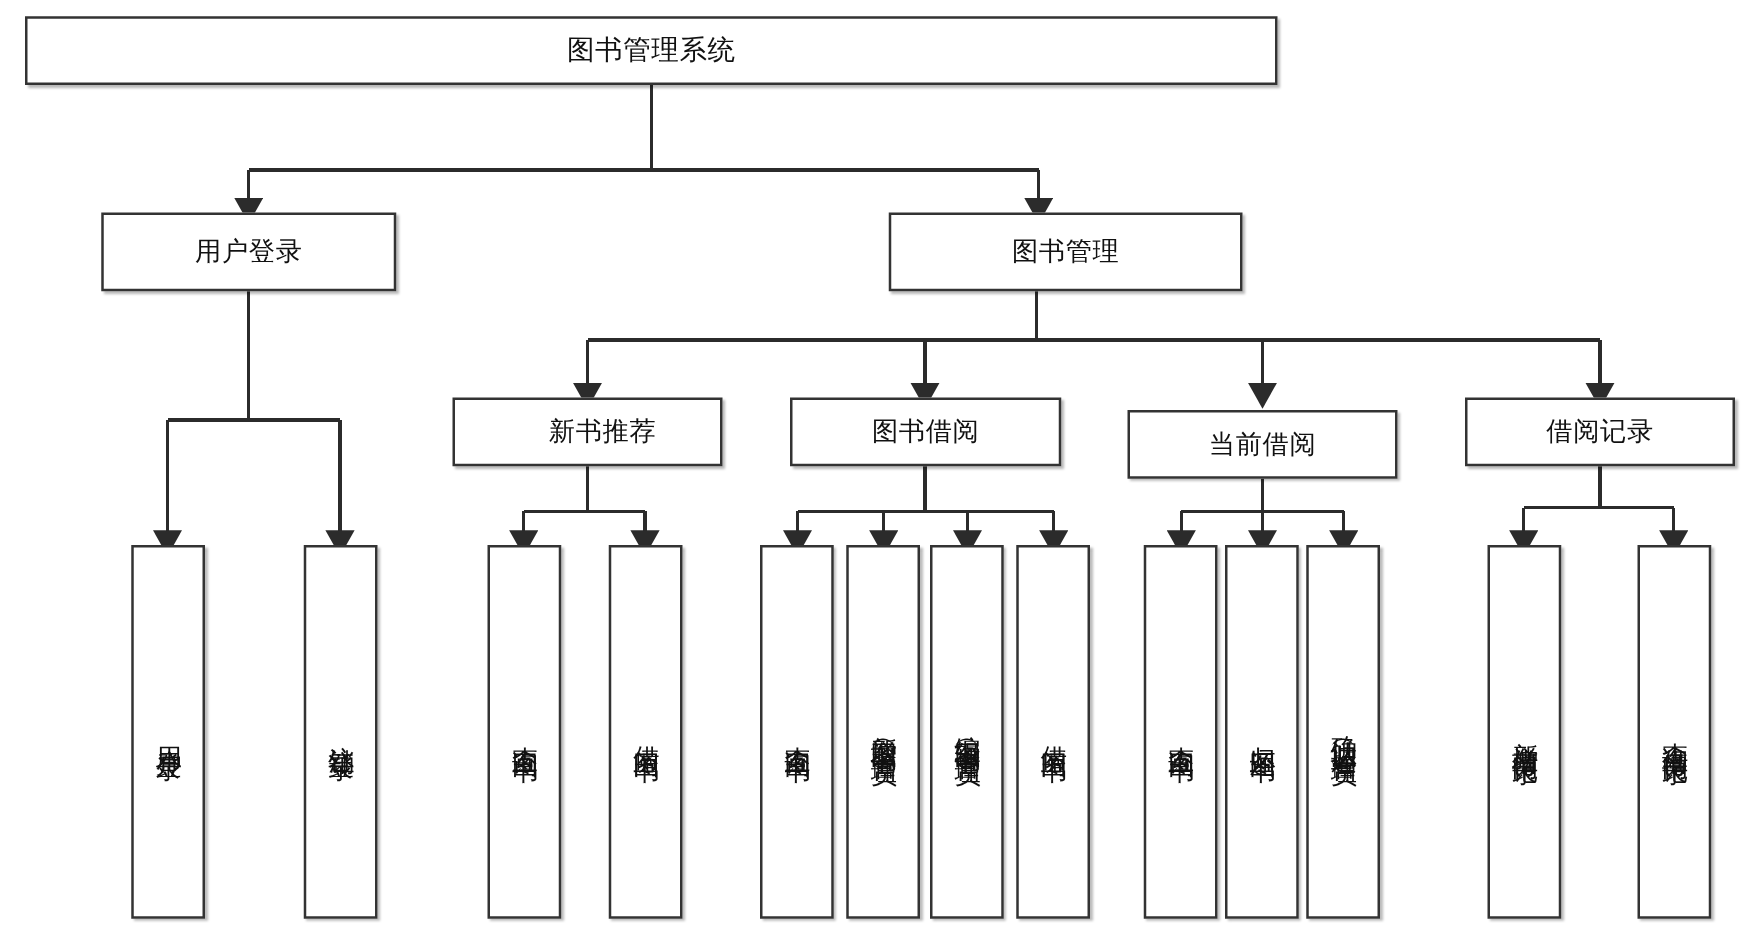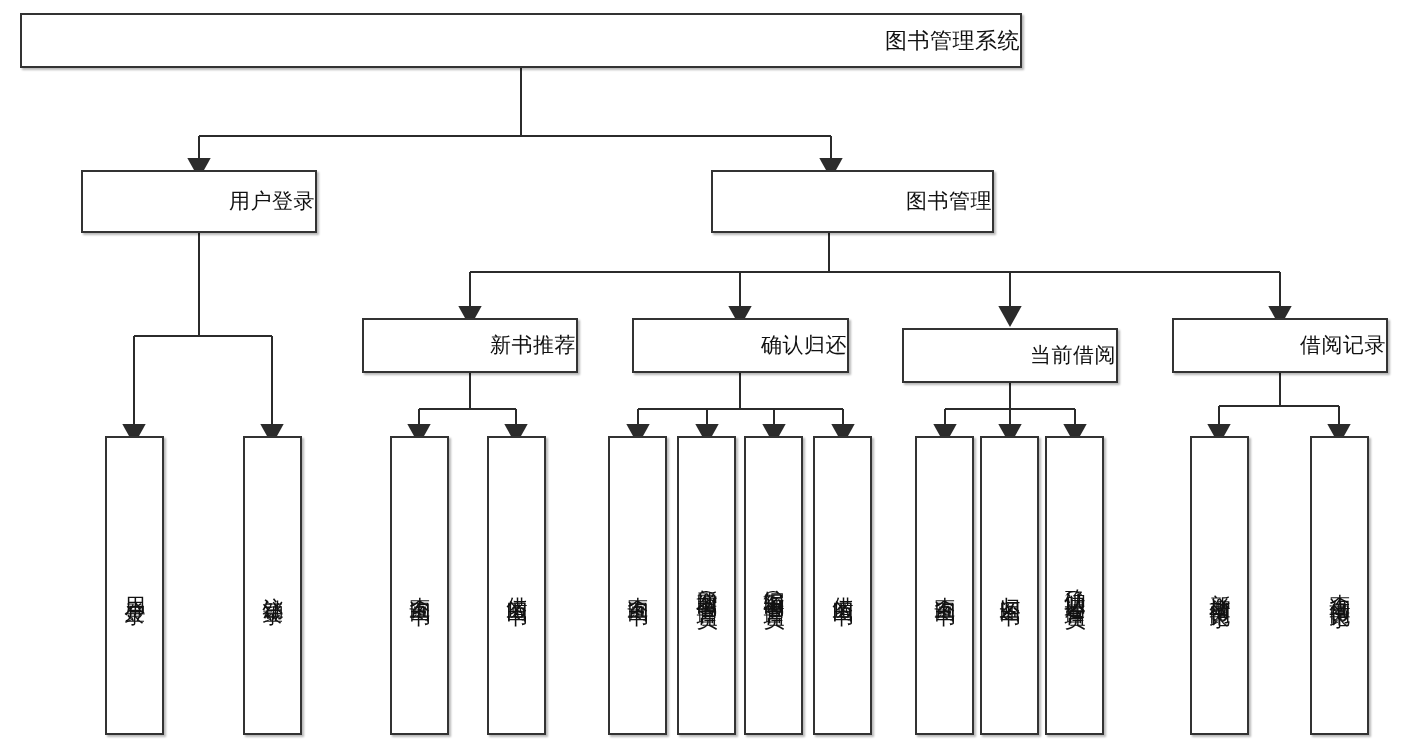--- a/index.html
+++ b/index.html
@@ -27,21 +27,21 @@
     pointer-events: none;
   }
   .node {
     position: absolute;
     box-sizing: border-box;
     background: #ffffff;
     border: 2px solid #333333;
     box-shadow: 2px 2px 2px rgba(0,0,0,0.28);
     display: flex;
     align-items: center;
-    justify-content: flex-end;
+    justify-content: center;
     color: #111111;
   }
   .node-label {
     display: block;
     text-align: center;
     line-height: 1.18;
     white-space: nowrap;
     color: #111111;
   }
   
@@ -140,21 +140,21 @@
     <span class="node-label">用户登录</span>
   </div>
   <div class="node horiz" style="left:711px;top:170px;width:283px;height:63px;">
     <span class="node-label">图书管理</span>
   </div>
 
   <div class="node horiz" style="left:362px;top:318px;width:216px;height:55px;padding-left:24px;">
     <span class="node-label">新书推荐</span>
   </div>
   <div class="node horiz" style="left:632px;top:318px;width:217px;height:55px;">
-    <span class="node-label">确认归还</span>
+    <span class="node-label">图书借阅</span>
   </div>
   <div class="node horiz" style="left:902px;top:328px;width:216px;height:55px;">
     <span class="node-label">当前借阅</span>
   </div>
   <div class="node horiz" style="left:1172px;top:318px;width:216px;height:55px;">
     <span class="node-label">借阅记录</span>
   </div>
 
   <div class="node vert" style="left:105px;top:436px;width:59px;height:299px;">
     <span class="node-label">用户登录</span>

